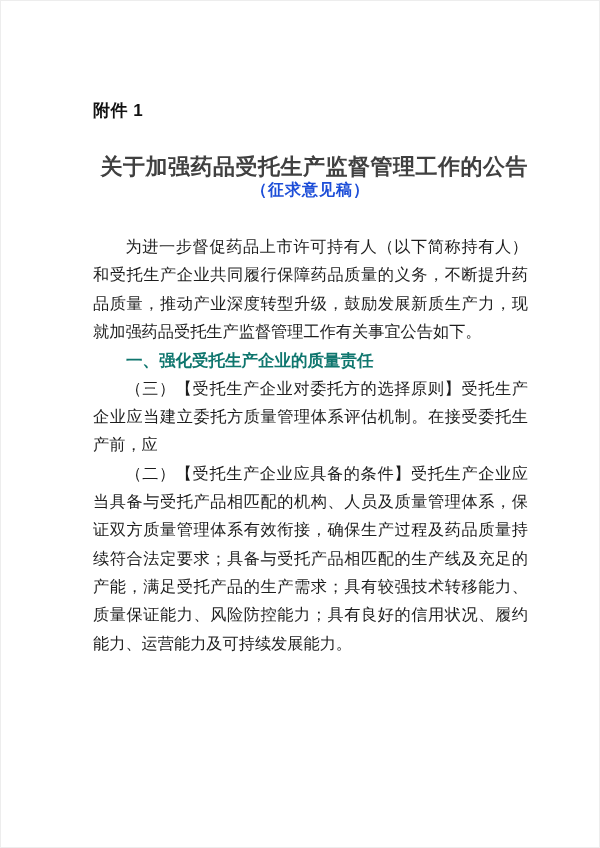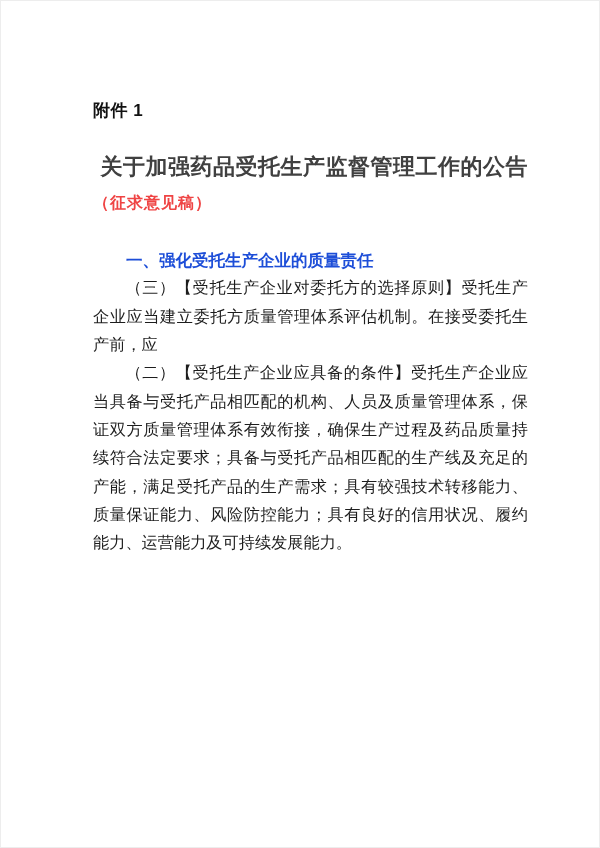--- a/index.html
+++ b/index.html
@@ -33,25 +33,26 @@
     margin: 33px 0 0 0;
     text-align: right;
     font-family: "Liberation Serif", serif;
     font-weight: 700;
     font-size: 22px;
     line-height: 28px;
     letter-spacing: 0.5px;
     color: #404040;
   }
   .doc-subtitle {
-    margin-top: 13px;
+    margin-top: 0;
+    text-align: center;
     font-size: 16px;
     line-height: 18px;
     font-weight: 600;
-    color: #ef4444;
+    color: #1d4ed8;
     letter-spacing: 1px;
   }
   .doc-body {
     margin-top: 34px;
     font-size: 16.2px;
     line-height: 28.35px;
     text-align: justify;
     text-justify: inter-character;
     color: #1d1d1d;
   }
@@ -60,34 +61,35 @@
     text-indent: 2em;
     word-break: break-all;
   }
   .section-heading {
     margin: 0;
     font-family: "Liberation Sans", sans-serif;
     font-weight: 700;
     font-size: 16.5px;
     line-height: 28.35px;
     text-indent: 2em;
-    color: #1d4ed8;
+    color: #0f766e;
   }
 </style>
 </head>
 <body>
 
 <div class="page">
   <div class="attachment-label">附件 1</div>
 
   <h1 class="doc-title">关于加强药品受托生产监督管理工作的公告</h1>
 
   <div class="doc-subtitle">（征求意见稿）</div>
 
   <div class="doc-body">
+    <p class="para">为进一步督促药品上市许可持有人（以下简称持有人）和受托生产企业共同履行保障药品质量的义务，不断提升药品质量，推动产业深度转型升级，鼓励发展新质生产力，现就加强药品受托生产监督管理工作有关事宜公告如下。</p>
 
     <h2 class="section-heading">一、强化受托生产企业的质量责任</h2>
 
 
     <p class="para">（三）【受托生产企业对委托方的选择原则】受托生产企业应当建立委托方质量管理体系评估机制。在接受委托生产前，应</p>
 
     <p class="para">（二）【受托生产企业应具备的条件】受托生产企业应当具备与受托产品相匹配的机构、人员及质量管理体系，保证双方质量管理体系有效衔接，确保生产过程及药品质量持续符合法定要求；具备与受托产品相匹配的生产线及充足的产能，满足受托产品的生产需求；具有较强技术转移能力、质量保证能力、风险防控能力；具有良好的信用状况、履约能力、运营能力及可持续发展能力。</p>
   </div>
 </div>
 

